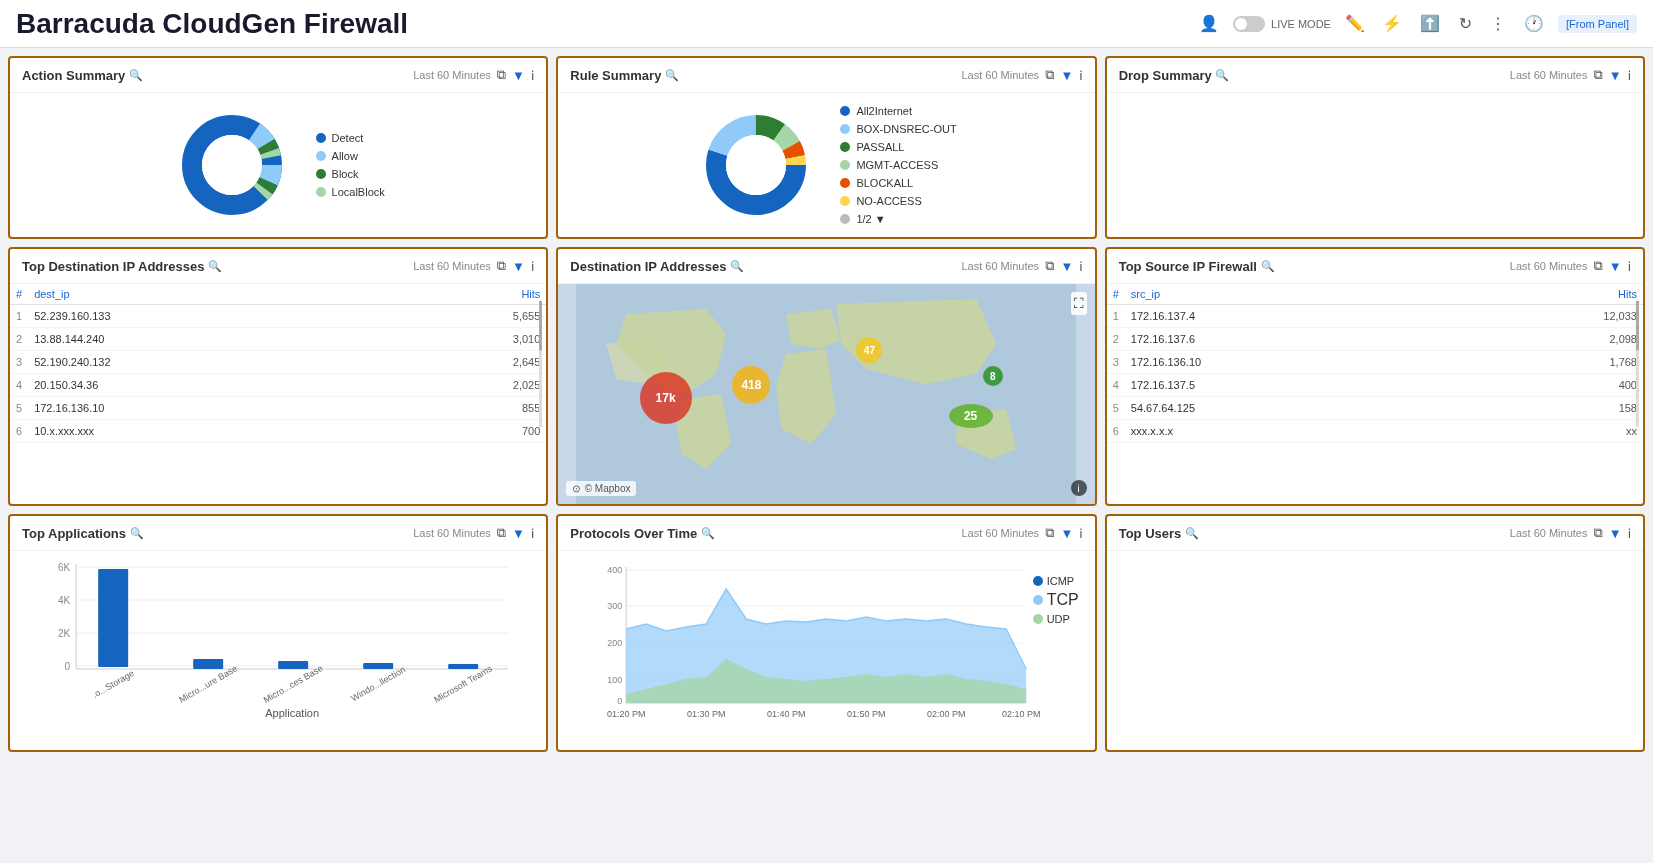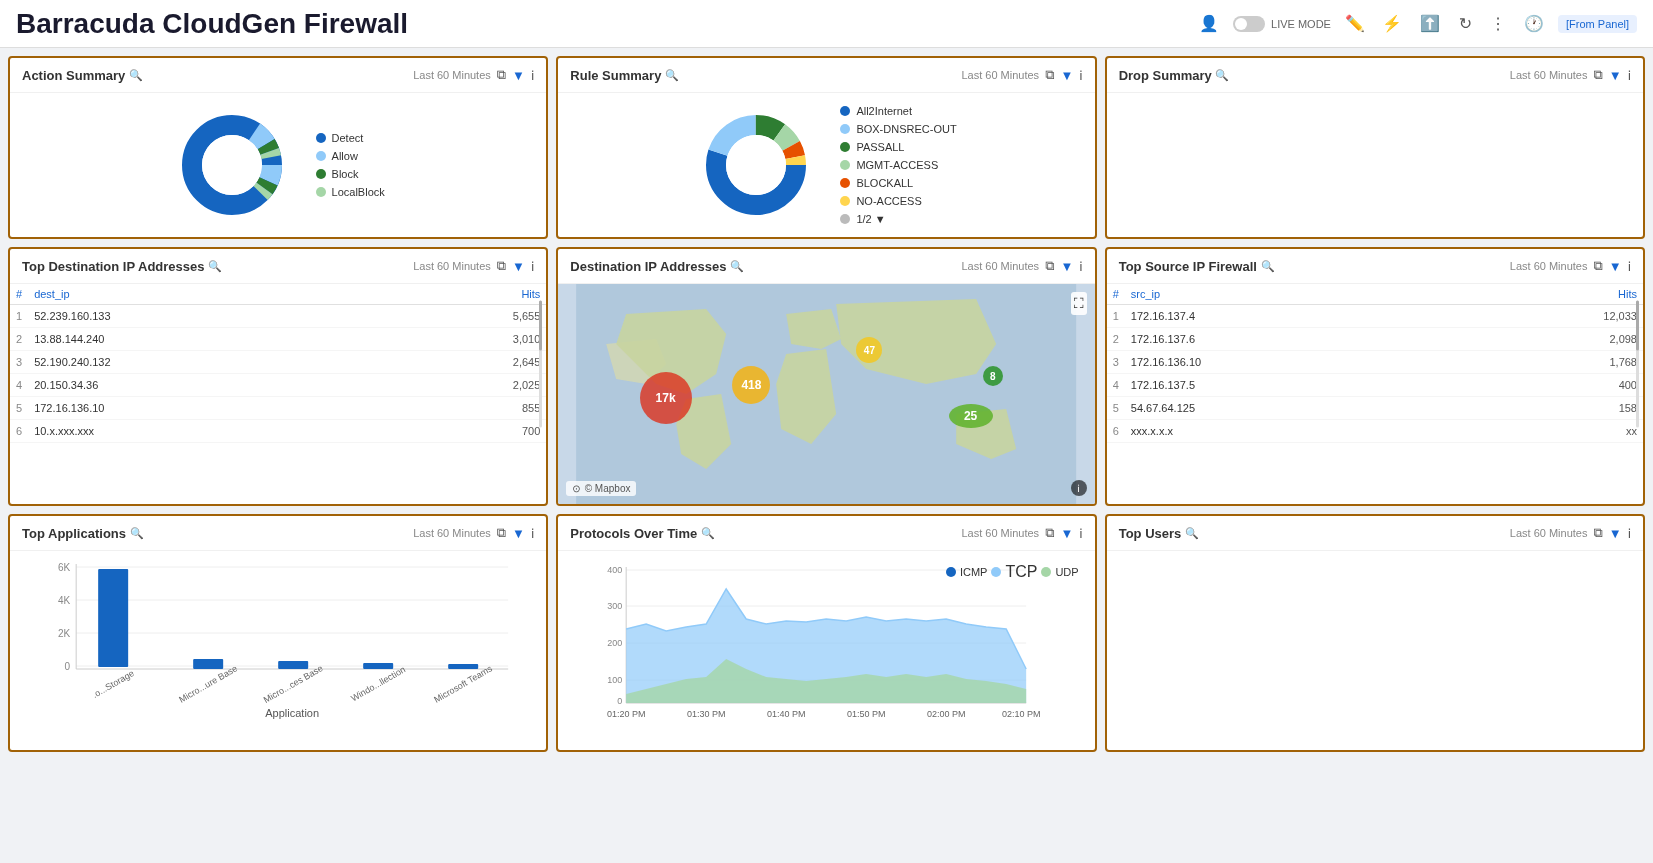--- a/index.html
+++ b/index.html
@@ -441,21 +441,21 @@
         <span class="panel-title-icon">🔍</span>
       </div>
       <div class="panel-controls">
         <span>Last 60 Minutes</span>
         <span class="ctrl-icon">⧉</span>
         <span class="ctrl-icon blue">▼</span>
         <span class="ctrl-icon">ℹ</span>
       </div>
     </div>
     <div class="panel-body" style="padding:8px; position:relative;">
-      <div style="position:absolute; right:16px; top:12px; display:flex; gap:4px;">
+      <div style="position:absolute; right:16px; top:24px; display:flex; flex-direction:column; gap:4px;">
         <div class="proto-item">
           <div class="proto-dot" style="background:#1565c0;"></div>
           <span style="font-size:11px;">ICMP</span>
         </div>
         <div class="proto-item">
           <div class="proto-dot" style="background:#90caf9;"></div>
           <span style="font-size:16px;">TCP</span>
         </div>
         <div class="proto-item">
           <div class="proto-dot" style="background:#a5d6a7;"></div>

